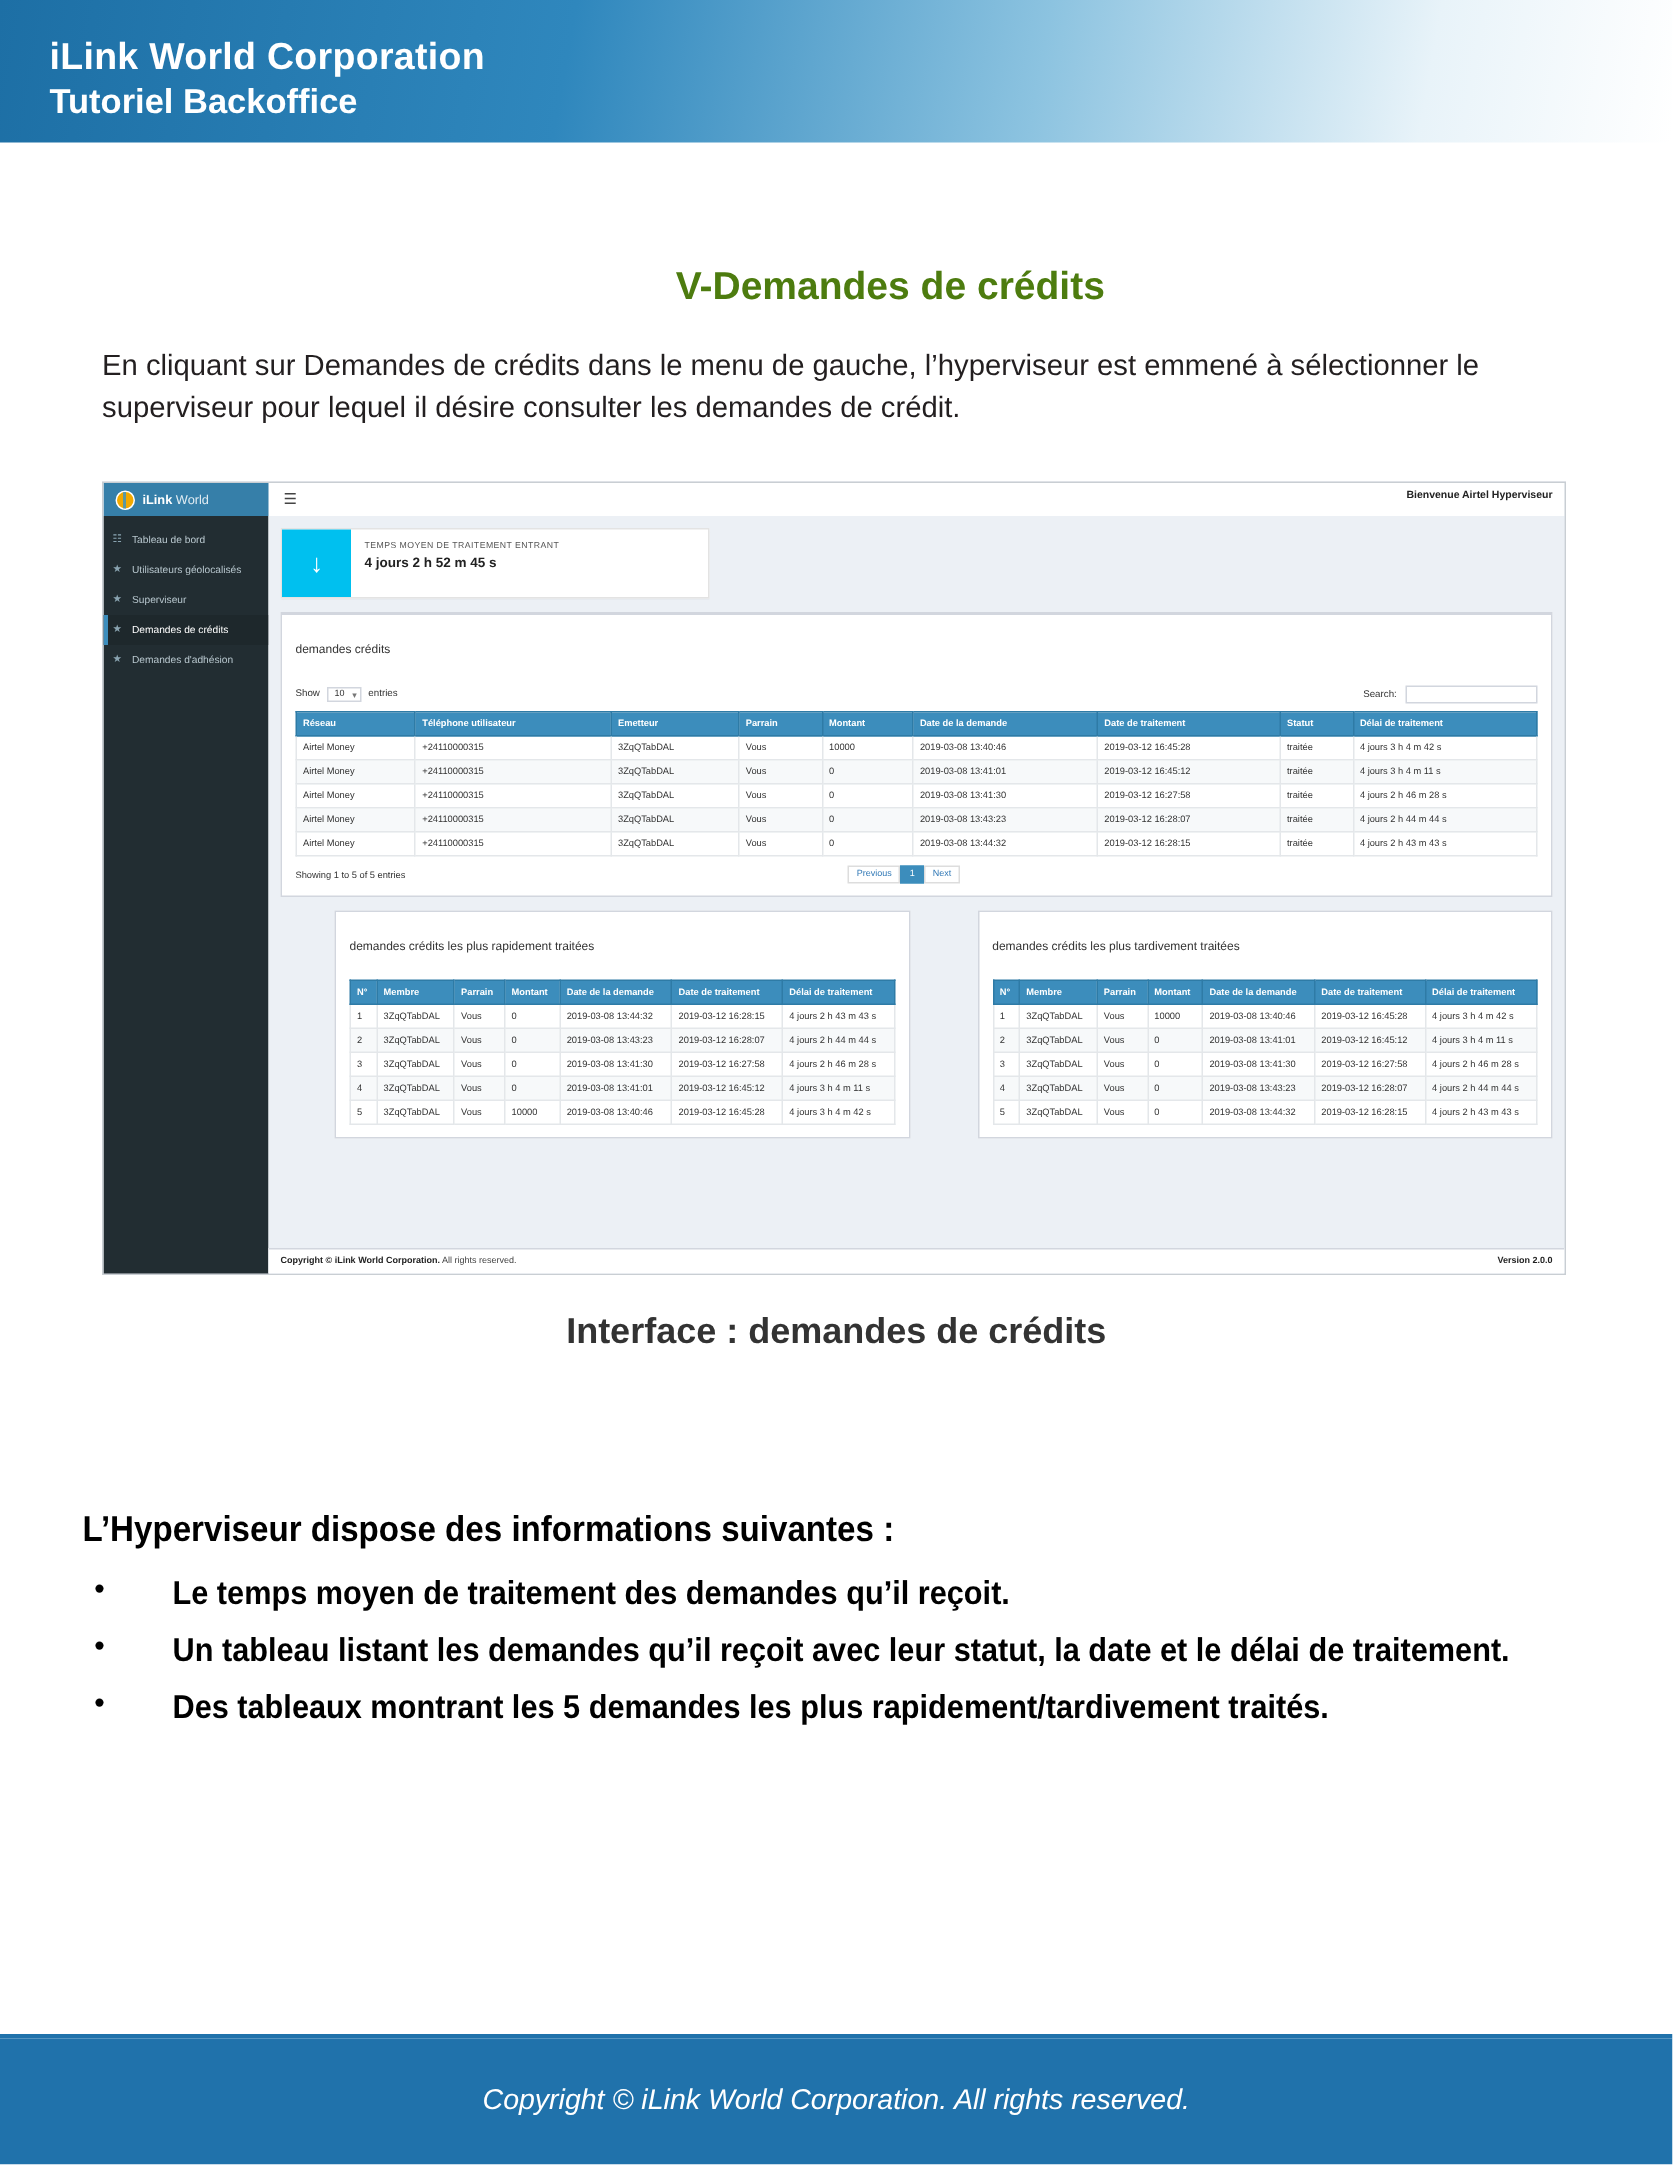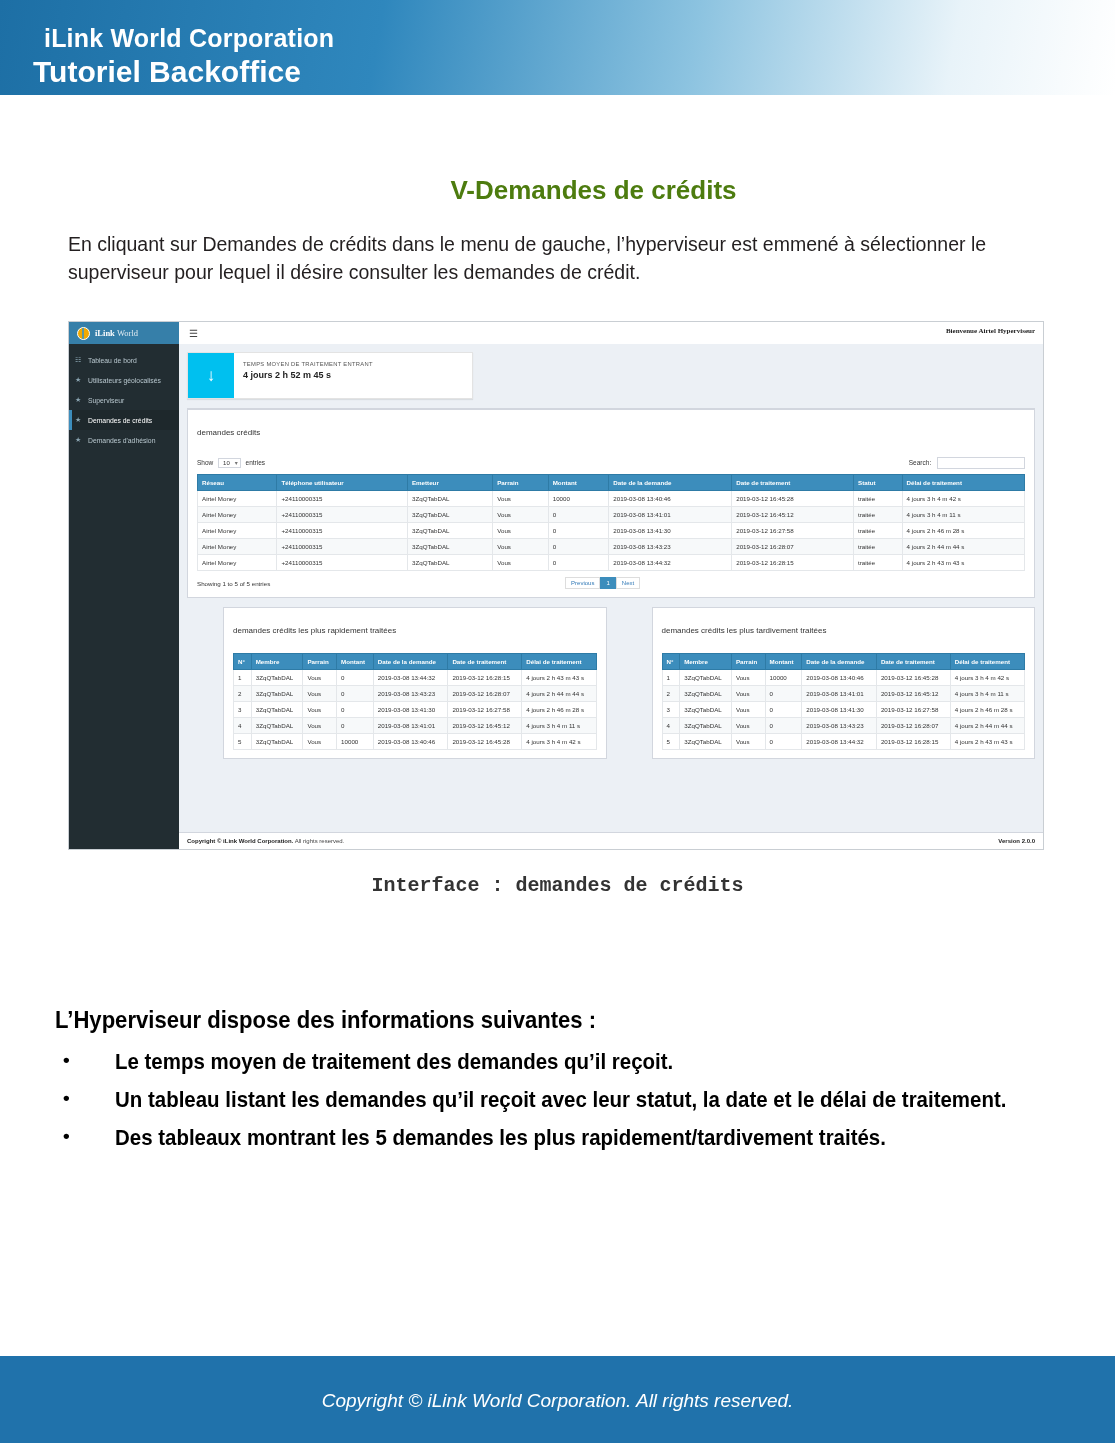--- a/index.html
+++ b/index.html
@@ -10,40 +10,40 @@
     color:#231f20;
     position:relative;
     overflow:hidden;
   }
   
   .banner{
     position:absolute;left:0;top:0;width:1115px;height:95px;
     background:linear-gradient(100deg,#1d6fa5 0%, #2f87bd 34%, #8cc3e0 62%, #e8f3f9 85%, #ffffff 100%);
   }
   .banner-title{
-    position:absolute;left:44px;top:23px;
+    position:absolute;left:33px;top:23px;
     font-size:25px;font-weight:bold;color:#ffffff;line-height:1.25;
     letter-spacing:.2px;
   }
   .banner-sub{
     position:absolute;left:33px;top:53px;
-    font-size:30px;font-weight:bold;color:#ffffff;line-height:1.25;
+    font-size:23px;font-weight:bold;color:#ffffff;line-height:1.25;
   }
   
   .doc-title{
     position:absolute;top:175px;left:0;width:1115px;text-align:center;
     font-size:26px;font-weight:bold;color:#4d7c0f;padding-left:36px;
   }
   .intro{
     position:absolute;left:68px;top:231px;width:985px;
     font-size:19.5px;line-height:1.42;color:#231f20;
   }
   .caption{
     position:absolute;top:874px;left:0;width:1115px;text-align:center;
-    font-size:20px;font-weight:bold;color:#333333;font-family:Liberation Mono, monospace;
+    font-size:24px;font-weight:bold;color:#333333;
   }
   .info-head{
     position:absolute;left:55px;top:1006px;
     font-size:24px;font-weight:bold;color:#000;
     font-family:"Liberation Sans Narrow","Liberation Sans",sans-serif;
     transform:scaleX(.92);transform-origin:left center;
   }
   .bullets{position:absolute;left:55px;top:1046px;width:1030px;}
   .bullet{
     display:flex;align-items:flex-start;margin-bottom:6px;
@@ -61,21 +61,21 @@
     font-style:italic;
   }
   .footer-rule{position:absolute;left:0;bottom:84px;width:1115px;height:3px;background:#2072ab;}
 
   
   .shot{
     position:absolute;left:68px;top:321px;width:976px;height:529px;
     background:#ecf0f5;border:1px solid #c9ced3;box-sizing:border-box;
     font-size:7px;color:#333;overflow:hidden;
   }
-  .shot-top{height:22px;background:#ffffff;display:flex;align-items:center;position:relative;font-family:Liberation Serif, serif;}
+  .shot-top{height:22px;background:#ffffff;display:flex;align-items:center;position:relative;}
   .brandbox{width:110px;height:22px;background:#367fa9;display:flex;align-items:center;gap:5px;padding-left:8px;box-sizing:border-box;}
   .globe{width:11px;height:11px;border-radius:50%;background:#f2a900;border:1px solid #fff;position:relative;}
   .globe:after{content:"";position:absolute;left:4px;top:0;width:2px;height:11px;background:#2a93d5;opacity:.75;}
   .brandtxt{color:#fff;font-size:8.5px;font-weight:bold;}
   .brandtxt span{font-weight:normal;opacity:.85;}
   .hamb{margin-left:10px;font-size:10px;color:#444;}
   .welcome{position:absolute;right:8px;top:5px;font-size:7px;font-weight:bold;color:#222;}
   .shot-body{display:flex;height:507px;}
   .sidebar{width:110px;background:#222d32;color:#b8c7ce;padding-top:6px;box-sizing:border-box;}
   .s-item{display:flex;align-items:center;gap:5px;padding:6px 6px;font-size:6.8px;}

